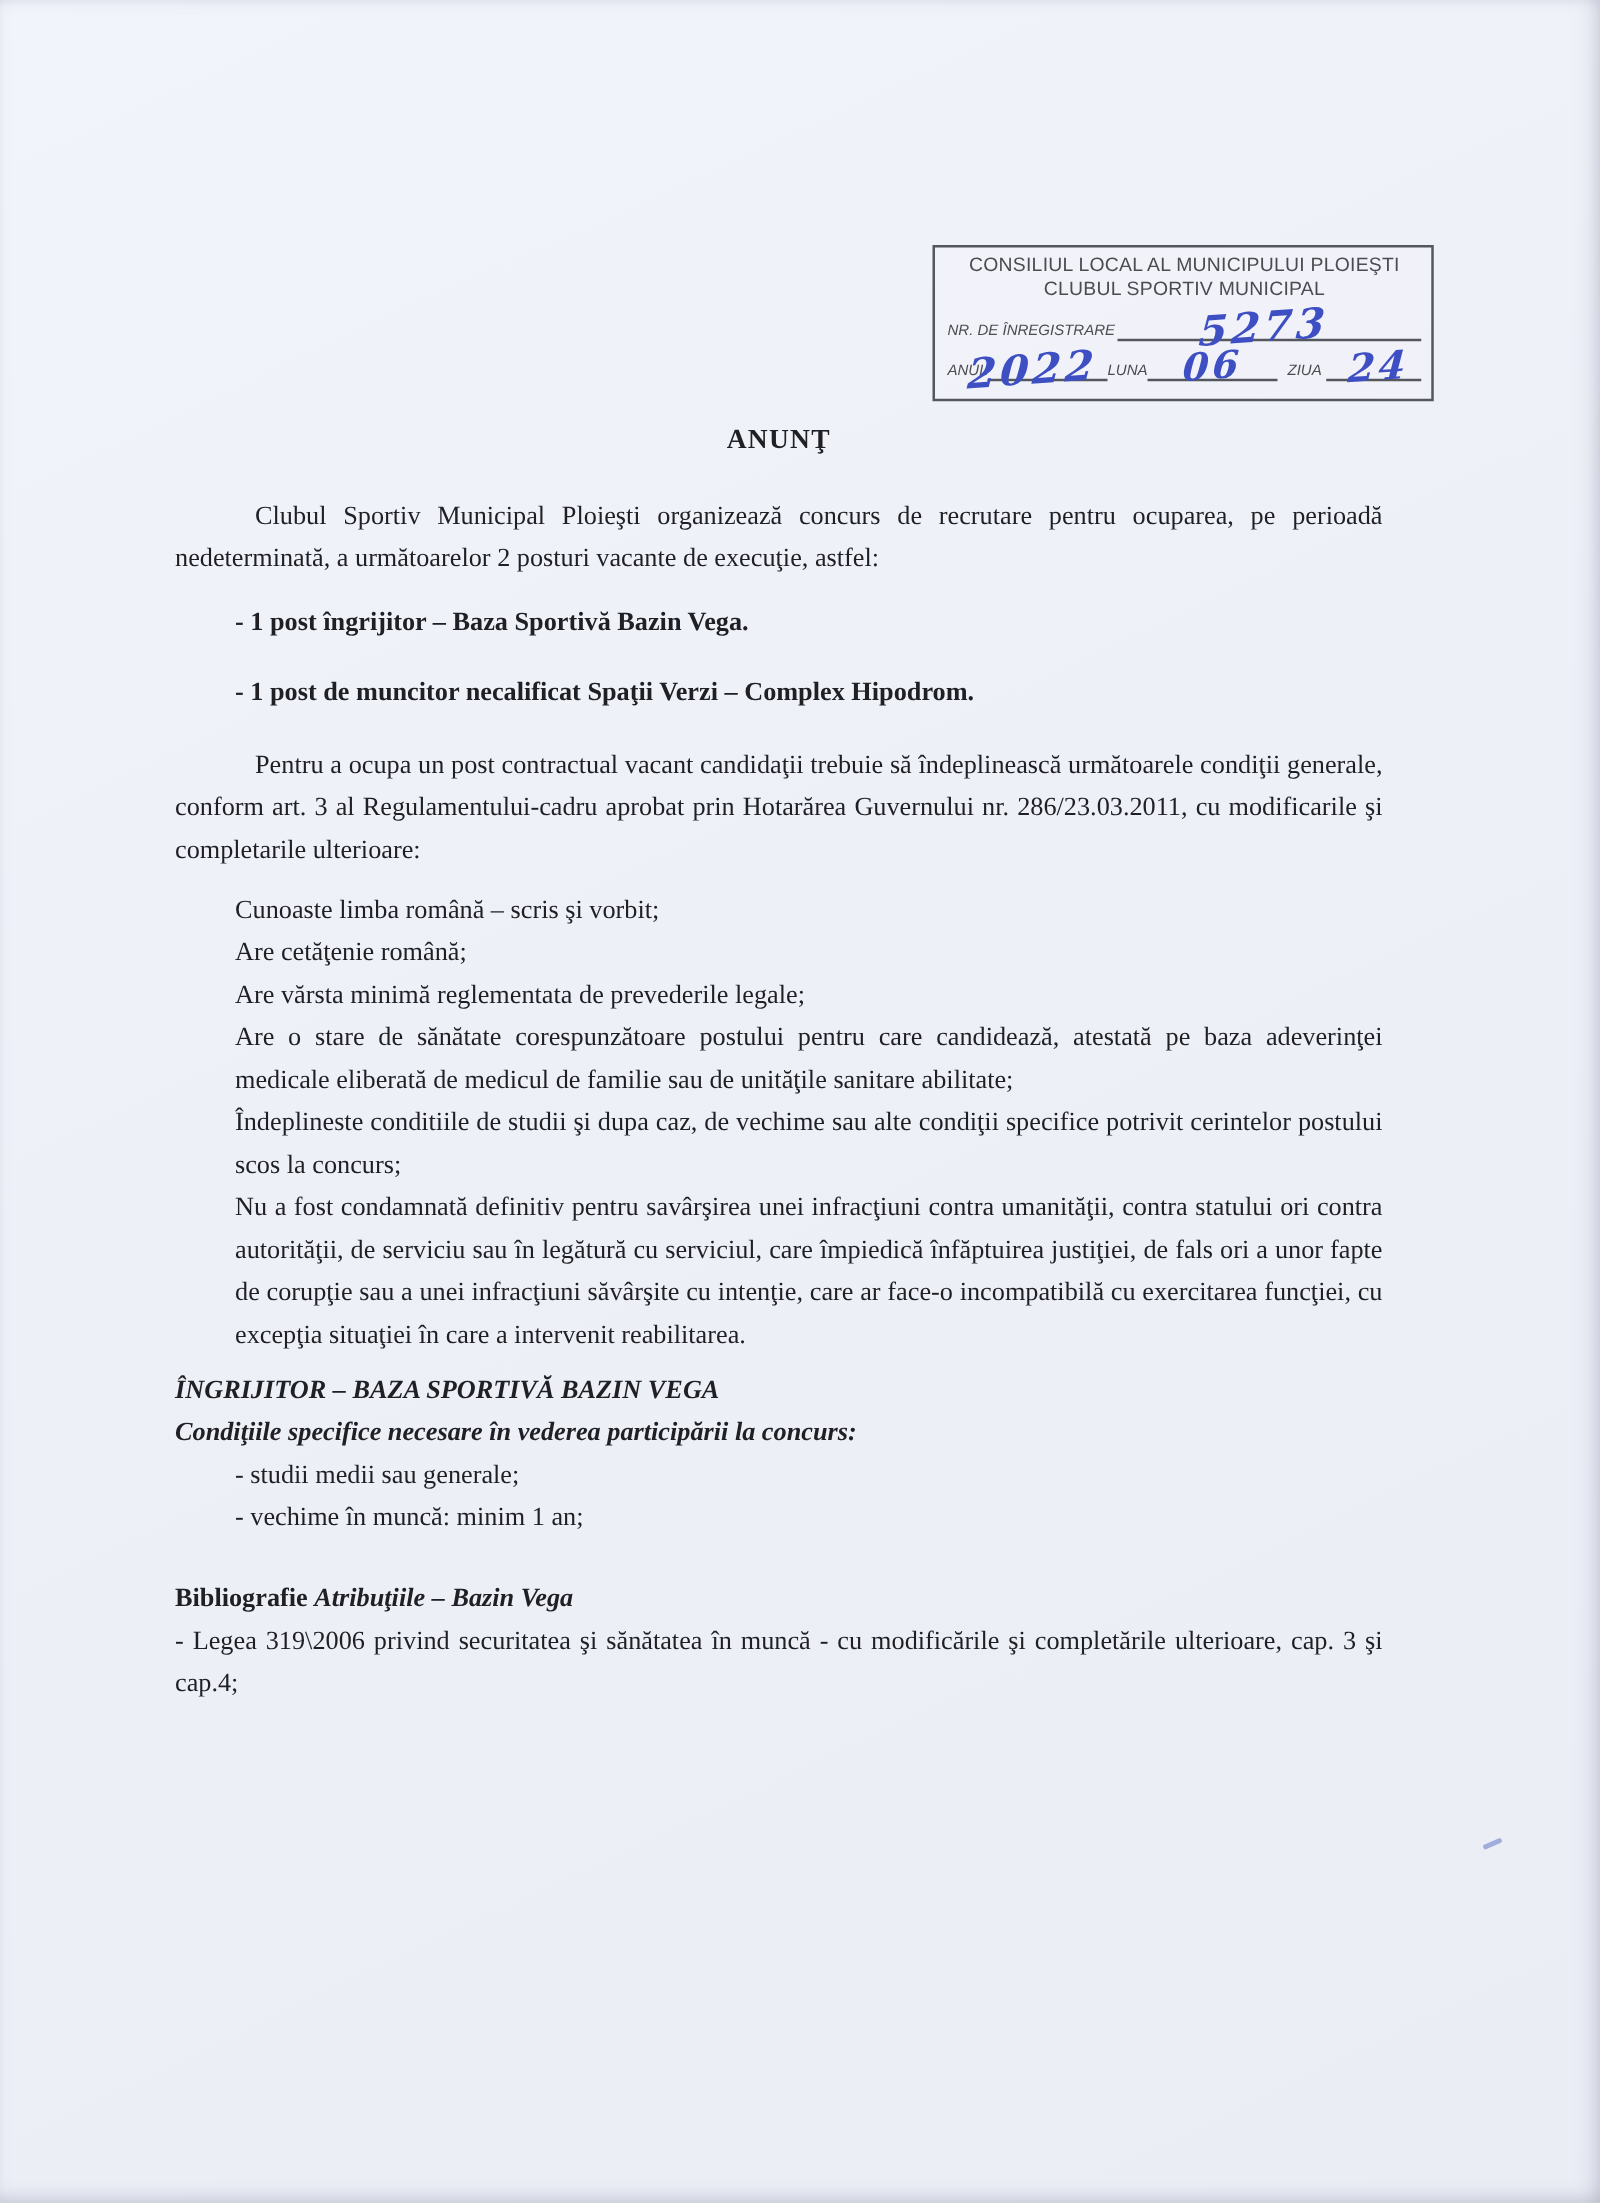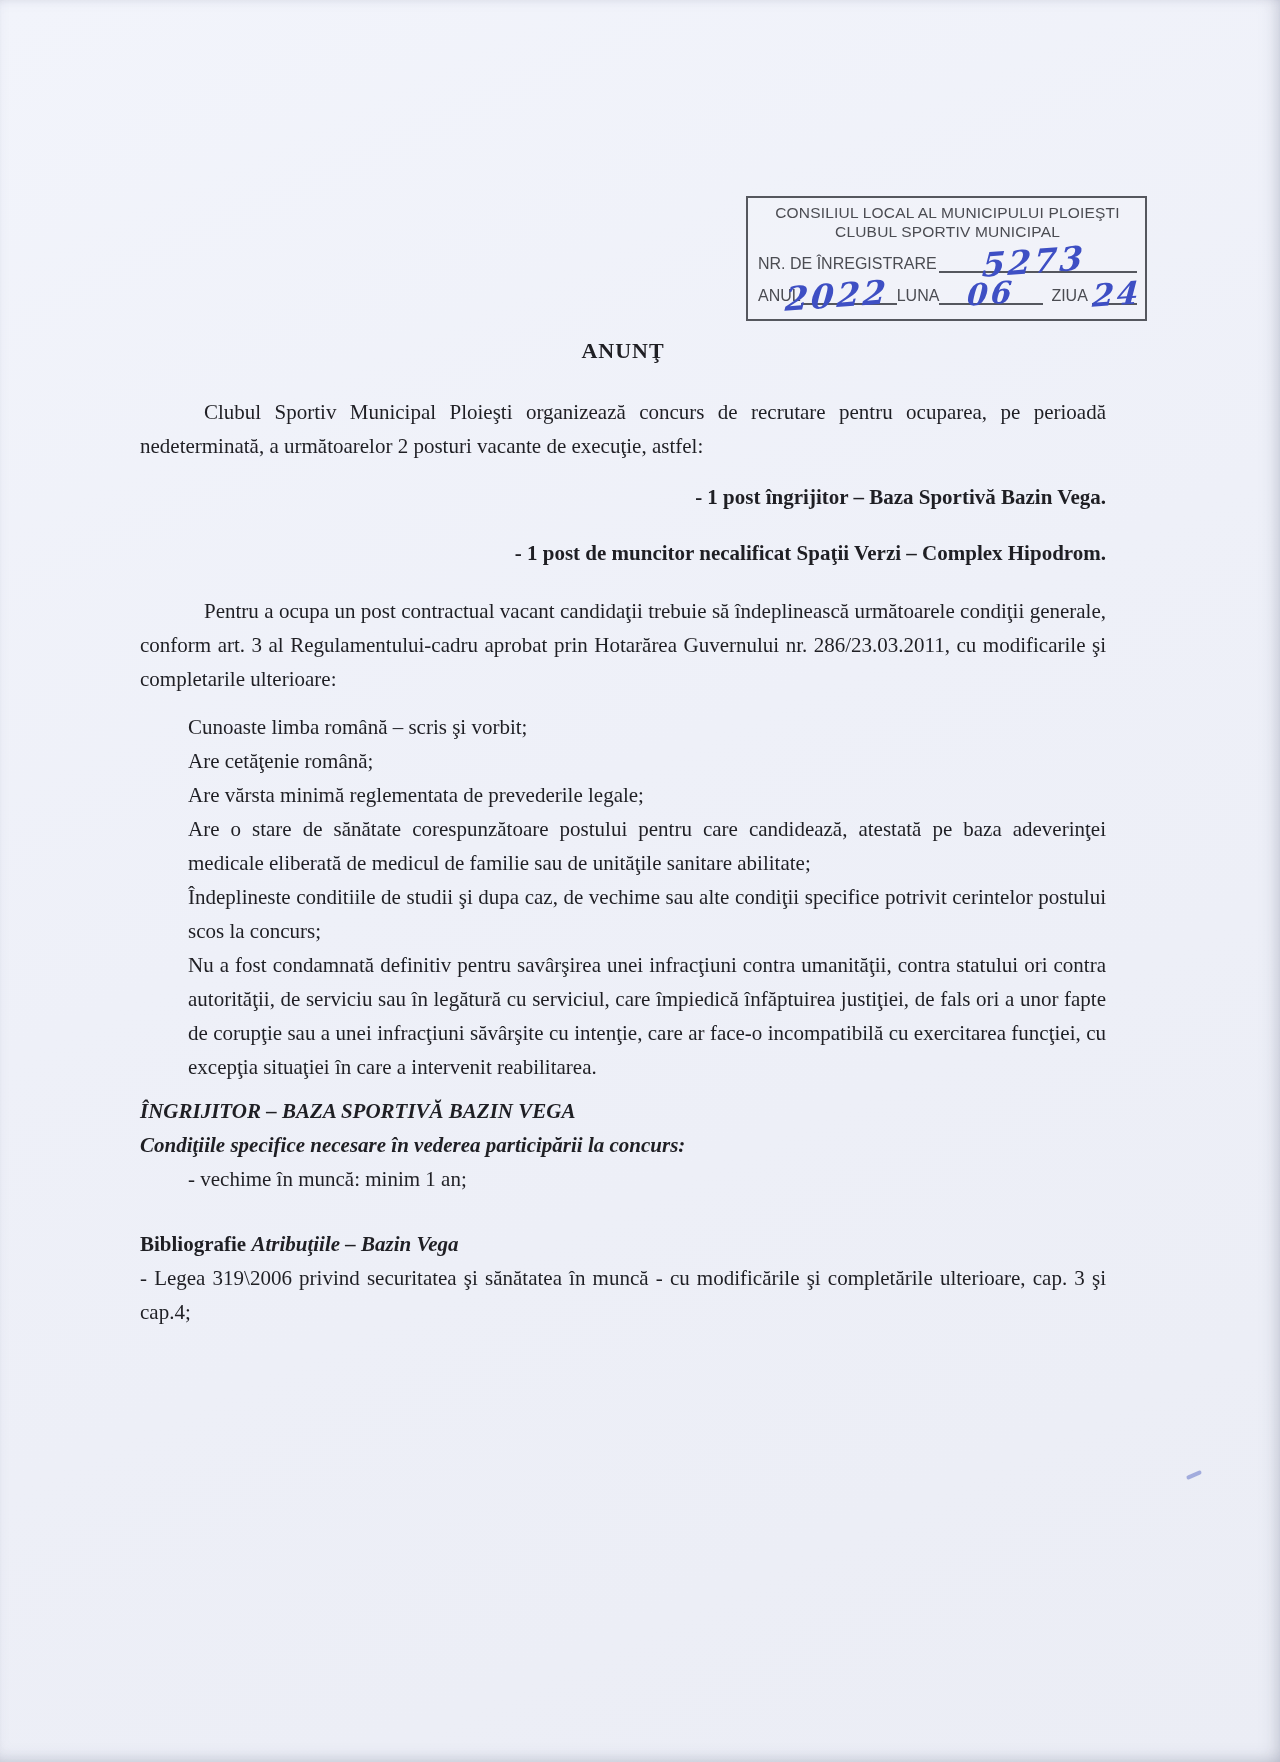--- a/index.html
+++ b/index.html
@@ -26,21 +26,21 @@
     border: 2px solid #55575e;
     padding: 5px 8px 6px 10px;
     font-family: "Liberation Sans", sans-serif;
     color: #4b4c52;
     background: rgba(255,255,255,0.12);
   }
   .stamp-org { text-align: center; font-size: 15.5px; line-height: 19px; letter-spacing: 0.2px; }
   .stamp-row { display: flex; align-items: flex-end; }
   .reg-row  { margin-top: 14px; }
   .date-row { margin-top: 14px; }
-  .stamp-label { font-size: 16px; white-space: nowrap; line-height: 18px; }
+  .stamp-label { font-size: 12px; white-space: nowrap; line-height: 18px; font-style: italic; }
   .write-line {
     position: relative;
     display: inline-block;
     height: 18px;
     border-bottom: 2px solid #55575e;
   }
   .reg-line  { flex: 1; margin-left: 2px; }
   .year-line { width: 96px; }
   .month-line{ width: 104px; margin-right: 8px; }
   .day-line  { flex: 1; margin-left: 4px; }
@@ -70,21 +70,21 @@
   }
   .doc-title {
     text-align: center;
     font-weight: bold;
     font-size: 22px;
     letter-spacing: 1px;
     margin: 0 0 27px 0;
   }
   p { margin: 0; }
   .indent { text-indent: 64px; }
-  .post { font-weight: bold; padding-left: 48px; text-align: right; }
+  .post { font-weight: bold; padding-left: 48px; text-align: left; }
   .post-1 { margin-top: 17px; }
   .post-2 { margin-top: 22px; }
   .cond-intro { margin-top: 24px; }
   .cond-list { margin-top: 14px; padding-left: 48px; }
   .sect { margin-top: 10px; }
   .h-bi { font-weight: bold; font-style: italic; text-align: left; }
   .spec { padding-left: 48px; text-align: left; }
   .biblio { margin-top: 31px; }
   .biblio-head { text-align: left; }
   .bold { font-weight: bold; }
@@ -145,20 +145,21 @@
       <p>Are cetăţenie română;</p>
       <p>Are vărsta minimă reglementata de prevederile legale;</p>
       <p>Are  o stare de sănătate corespunzătoare  postului pentru care candidează, atestată pe baza adeverinţei medicale eliberată de medicul de familie sau de unităţile sanitare abilitate;</p>
       <p>Îndeplineste conditiile de studii şi dupa caz, de vechime sau alte condiţii specifice potrivit cerintelor postului scos la concurs;</p>
       <p>Nu a fost condamnată definitiv pentru savârşirea unei infracţiuni contra umanităţii, contra statului ori contra autorităţii, de serviciu sau în legătură cu serviciul, care împiedică înfăptuirea justiţiei, de fals ori a unor fapte de corupţie sau a unei infracţiuni săvârşite cu intenţie, care ar face-o incompatibilă cu exercitarea funcţiei, cu excepţia situaţiei în care a intervenit reabilitarea.</p>
     </div>
 
     <div class="sect">
       <p class="h-bi">ÎNGRIJITOR – BAZA SPORTIVĂ BAZIN VEGA</p>
       <p class="h-bi">Condiţiile specifice necesare în vederea participării la concurs:</p>
+      <p class="spec">- studii medii sau generale;</p>
       <p class="spec">- vechime în muncă: minim 1 an;</p>
     </div>
 
     <div class="biblio">
       <p class="biblio-head"><span class="bold">Bibliografie</span> <span class="bold-italic">Atribuţiile – Bazin Vega</span></p>
       <p>- Legea 319\2006 privind securitatea şi sănătatea în muncă - cu modificările şi completările ulterioare, cap. 3 şi cap.4;</p>
     </div>
   </div>
 
   <div class="ink-mark"></div>

